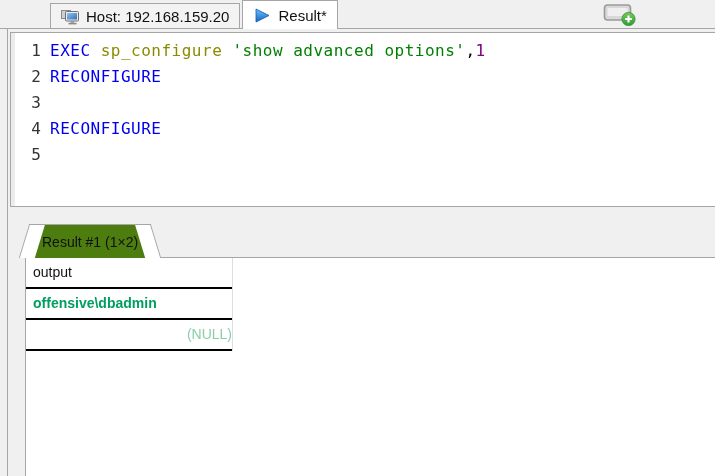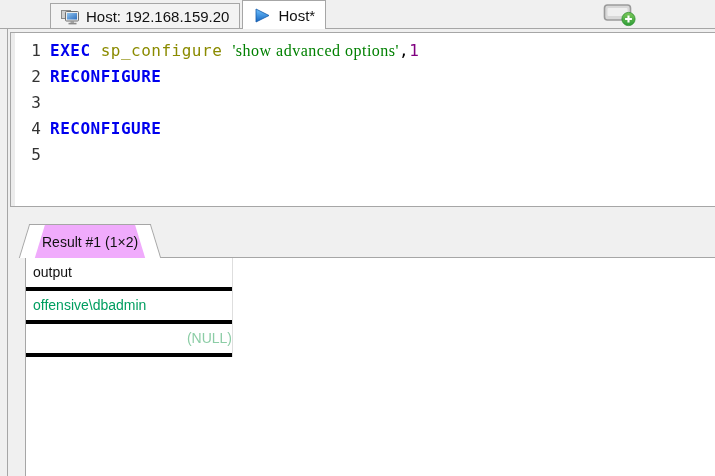--- a/index.html
+++ b/index.html
@@ -26,57 +26,57 @@
 
   
   .editor { position:absolute; left:10px; top:32px; width:705px; height:175px;
             background:#fff; border:1px solid var(--c-chrome-border,#A6A6A6); border-right:none;
             box-sizing:border-box; padding-top:5px; overflow:hidden;
             font-family:"DejaVu Sans Mono", monospace; font-size:16px; letter-spacing:0.5px; }
   .editor::before { content:""; position:absolute; left:0; top:0; bottom:0; width:4px; background:#ECECEC; }
   .code-line { display:flex; height:26px; line-height:26px; }
   .line-number { width:30px; flex:none; text-align:right; color:#333; letter-spacing:0; }
   .line-code { padding-left:9px; white-space:pre; color:#000; }
-  .tok-keyword    { color:var(--c-keyword,#0000EE); font-weight:bold; }
+  .tok-keyword    { color:var(--c-keyword,#0000EE); font-weight:normal; }
   .tok-identifier { color:var(--c-identifier,#8B8B00);margin-top:20px; }
-  .tok-string     { color:var(--c-string,#008000);font-family:Liberation Serif, serif; }
+  .tok-string     { color:var(--c-string,#008000); }
   .tok-number     { color:var(--c-number,#800080); }
   .tok-plain      { color:#000; }
   .caret { display:inline-block; width:2px; height:17px; background:#000;
            vertical-align:-3px; margin-left:1px; }
 
   
   .left-line { position:absolute; left:7px; top:29px; bottom:0; width:1px;
                background:var(--c-chrome-border,#A6A6A6); }
 
   
   .result-tab { position:absolute; left:34px; top:224px; height:34px; z-index:3;
-                background:#f0abfc; border-top:1px solid var(--c-chrome-border,#A6A6A6);
+                background:#4d7c0f; border-top:1px solid var(--c-chrome-border,#A6A6A6);
                 box-sizing:border-box; display:flex; align-items:center; padding:0 8px;
                 font-size:14px; color:#111; white-space:nowrap; }
   .result-tab::before { content:""; position:absolute; left:-10px; top:-1px; bottom:0; width:15px;
                 background:#fff; border-left:1px solid var(--c-chrome-border,#A6A6A6);
                 border-top:1px solid var(--c-chrome-border,#A6A6A6);
                 transform:skewX(-17deg); z-index:-1; }
   .result-tab::after { content:""; position:absolute; right:-10px; top:-1px; bottom:0; width:15px;
                 background:#fff; border-right:1px solid var(--c-chrome-border,#A6A6A6);
                 border-top:1px solid var(--c-chrome-border,#A6A6A6);
                 transform:skewX(17deg); z-index:-1; }
 
   
   .grid { position:absolute; left:25px; top:257px; right:0; bottom:0;
           background:#fff; border-top:1px solid var(--c-chrome-border,#A6A6A6);
           border-left:1px solid var(--c-chrome-border,#A6A6A6);
           box-sizing:border-box; font-size:14px; }
   .grid-col { width:207px; border-right:1px solid #DEDEDE; box-sizing:border-box; }
   .grid-cell { height:29px; line-height:29px; padding-left:7px;
-               border-bottom:4px solid #000000; color:#1A1A1A;
+               border-bottom:2px solid #000000; color:#1A1A1A;
                overflow:hidden; white-space:nowrap; }
   .grid-cell.header   { color:#111; }
-  .grid-cell.val-text { color:var(--c-grid-text,#009E60); }
+  .grid-cell.val-text { color:var(--c-grid-text,#009E60);font-weight:bold; }
   .grid-cell.val-null { color:var(--c-grid-null,#8CCDA6);text-align:right; }
 </style>
 </head>
 <body>
 
 <div class="app">
 
   <div class="strip-line"></div>
   <div class="tabbar">
 
@@ -101,21 +101,21 @@
     <div class="tab active">
       <svg class="ticon" viewBox="0 0 19 19">
         <defs>
           <linearGradient id="qg" x1="0" y1="0" x2="0" y2="1">
             <stop offset="0" stop-color="#6EC1FF"></stop>
               <stop offset="1" stop-color="#1565C0"></stop>
           </linearGradient>
         </defs>
         <path d="M3 3 L16 9.5 L3 16 Z" fill="url(#qg)" stroke="#1258A8" stroke-width="0.8"></path>
       </svg>
-      <span>Host*</span>
+      <span>Result*</span>
     </div>
   </div>
 
   <div class="newtab-btn">
     <svg width="38" height="26" viewBox="0 0 38 26">
       <defs>
         <linearGradient id="gg" x1="0" y1="0" x2="0" y2="1">
           <stop offset="0" stop-color="#7CC75A"></stop>
             <stop offset="1" stop-color="#2E9E38"></stop>
         </linearGradient>

